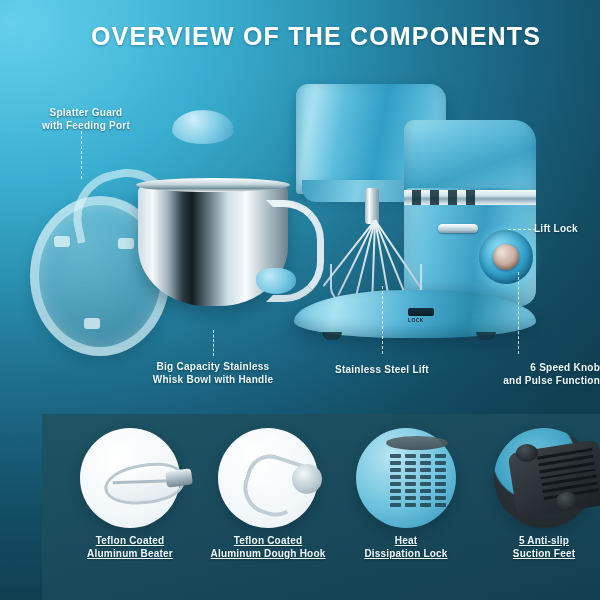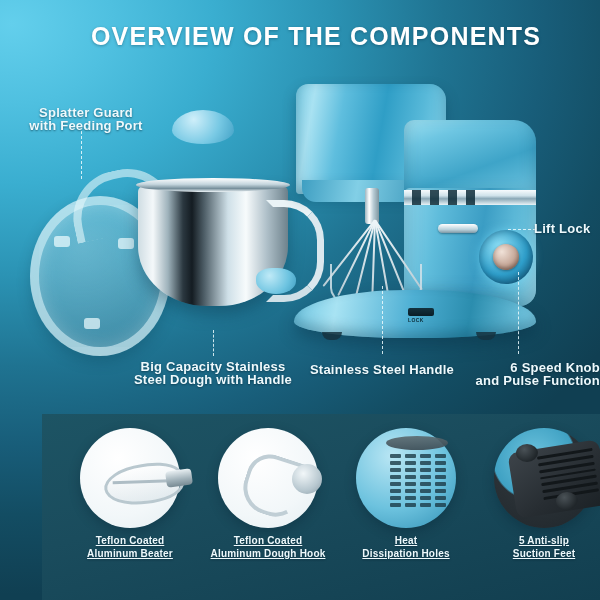--- a/index.html
+++ b/index.html
@@ -13,21 +13,21 @@
     background:
       radial-gradient(120% 95% at 2% 4%, #63cfec 0%, #4fc0e0 14%, #3aaed0 28%, #2b93b4 44%, #1f7391 60%, #185d79 74%, #134d63 86%, #103f52 100%);
   }
   
   .title{
     position:absolute;left:16px;top:22px;width:600px;text-align:center;
     color:#ffffff;font-size:25px;font-weight:bold;letter-spacing:1.2px;
     text-shadow:0 1px 3px rgba(0,40,60,.35);
   }
   
-  .callout{position:absolute;color:#eef9fc;font-size:13px;font-weight:bold;
+  .callout{position:absolute;color:#eef9fc;font-size:10px;font-weight:bold;
     line-height:13px;letter-spacing:.25px;text-shadow:0 1px 2px rgba(0,35,50,.55);white-space:pre-line;}
   .lead-v{position:absolute;width:0;border-left:1.5px dashed rgba(236,250,253,.85);}
   .lead-h{position:absolute;height:0;border-top:1.5px dashed rgba(236,250,253,.85);}
   
   .mixer{position:absolute;left:286px;top:84px;width:250px;height:268px;}
   .head{position:absolute;left:10px;top:0;width:150px;height:110px;border-radius:12px 16px 4px 4px;
     background:linear-gradient(100deg,#7fd2ea 0%,#a9e2f2 12%,#5fbede 30%,#2f9ec6 55%,#58b9d9 78%,#8ad6ec 100%);
     box-shadow:inset 0 -6px 14px rgba(10,60,85,.35),0 6px 14px rgba(5,45,65,.3);}
   .head:after{content:"";position:absolute;left:6px;top:96px;width:138px;height:22px;border-radius:0 0 14px 14px;
     background:linear-gradient(100deg,#3f9fc2,#82cfe6 40%,#2e8db2);}
@@ -151,21 +151,21 @@
   <div class="bowl">
     <div class="bowl-body"></div>
     <div class="bowl-rim"></div>
     <div class="bowl-foot"></div>
     <div class="bowl-handle"></div>
     <div class="bowl-tab"></div>
   </div>
   <div class="bowl-lid"></div>
   <div class="lead-v" style="left:213px;top:330px;height:26px;"></div>
   <div class="callout" style="left:133px;top:360px;width:160px;text-align:center;">Big Capacity Stainless
-Steel Dough with Handle</div>
+Whisk Bowl with Handle</div>
 
   <div class="mixer">
     <div class="head"></div>
     <div class="arm">
       <div class="brand">POWVA</div>
     </div>
     <div class="body"></div>
     <div class="chrome">
       <i style="left:8px"></i>
         <i style="left:26px"></i>
@@ -188,21 +188,21 @@
       <div class="knob"></div>
     </div>
     <div class="base"></div>
     <div class="lockbtn"></div>
     <div class="locktxt">LOCK</div>
     <div class="foot" style="left:36px"></div>
     <div class="foot" style="left:190px"></div>
   </div>
 
   <div class="lead-v" style="left:382px;top:286px;height:68px;"></div>
-  <div class="callout" style="left:302px;top:363px;width:160px;text-align:center;">Stainless Steel Handle</div>
+  <div class="callout" style="left:302px;top:363px;width:160px;text-align:center;">Stainless Steel Lift</div>
 
   <div class="lead-v" style="left:518px;top:272px;height:82px;"></div>
   <div class="callout" style="left:470px;top:361px;width:130px;text-align:right;">6 Speed Knob
 and Pulse Function</div>
 
   <div class="lead-h" style="left:508px;top:229px;width:28px;"></div>
   <div class="callout" style="left:534px;top:222px;width:70px;text-align:left;">Lift Lock</div>
 
   <div class="panel">
 
@@ -256,21 +256,21 @@
             <i></i>
             <i></i>
             <i></i>
             <i></i>
             <i></i>
             <i></i>
             <i></i>
         </div>
       </div>
       <div class="acc-label">Heat
-Dissipation Holes</div>
+Dissipation Lock</div>
     </div>
 
     <div class="acc" style="left:436px">
       <div class="disc dark">
         <div class="plate"></div>
         <div class="plate-ribs">
           <i></i>
             <i></i>
             <i></i>
             <i></i>

